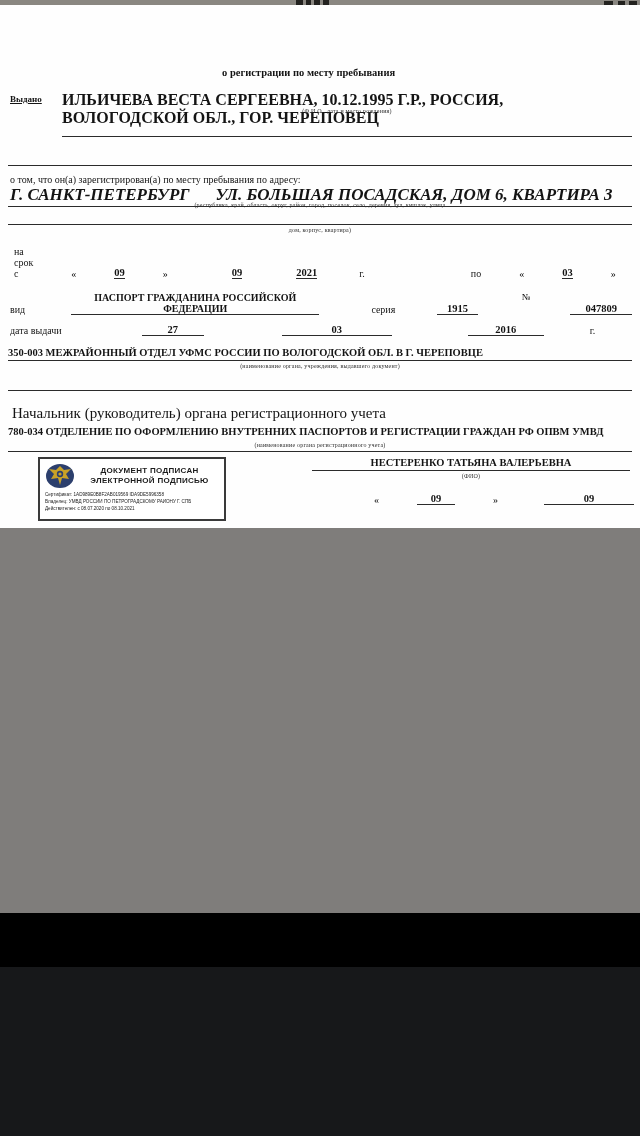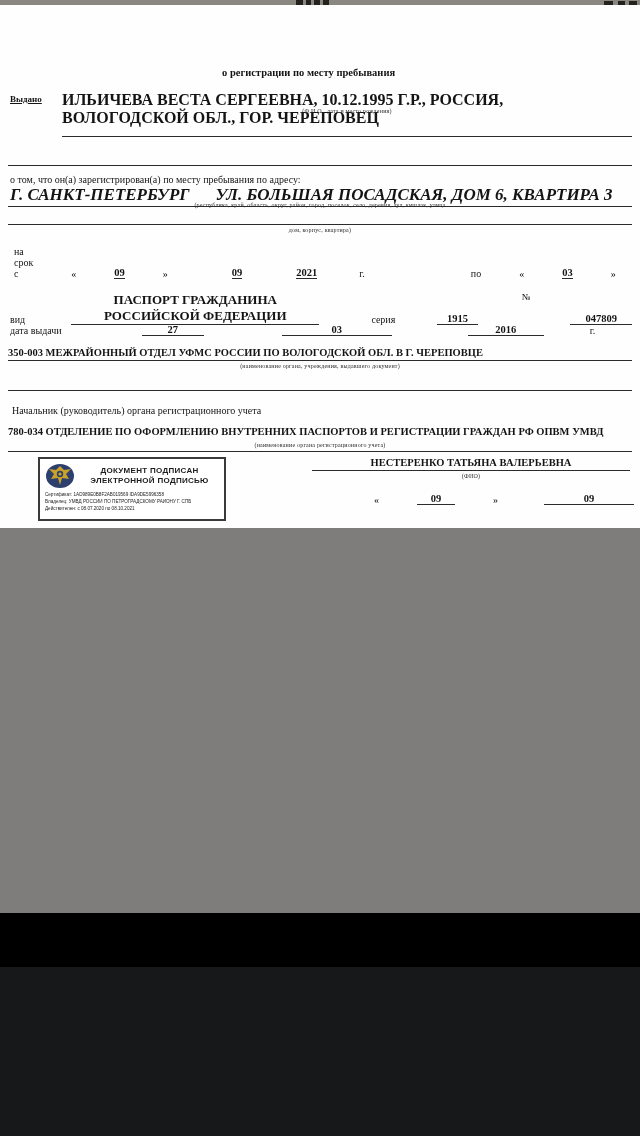--- a/index.html
+++ b/index.html
@@ -47,37 +47,37 @@
   .hrule2 { left:8px; top:219px; right:8px; }
   .addr-cap2 { left:8px; top:222px; right:8px; }
 
   .row { display:flex; align-items:flex-end; font-size:10px;gap:32px; }
   .term-row { left:14px; top:241px; right:10px; }
   .term-row .u-cell { font-size:10.5px; }
   .q { padding:0 6px; }
   .doc-line { left:14px; top:261px; font-size:10px; }
 
   .kind-row { left:10px; top:287px; right:8px; }
-  .kind-cell { width:355px; margin-left:14px; font-size:13px; }
+  .kind-cell { width:355px; margin-left:14px; font-size:10px; }
   .series-label { margin-left:20px;text-align:right; }
   .series-cell { width:58px; margin-left:10px; font-size:10.5px; }
   .no-label { margin-left:12px; font-size:9px; align-self:flex-start; }
   .no-cell { width:88px; margin-left:8px; font-size:10.5px; }
 
   .dov-row { left:10px; top:319px; }
   .dov-day { width:62px; margin-left:48px; font-size:10.5px; }
   .dov-month { width:110px; margin-left:46px; font-size:10.5px; }
   .dov-year { width:76px; margin-left:44px; font-size:10.5px; }
   .g-suffix { margin-left:14px; }
 
   .org-cell { left:8px; top:342px; right:8px; border-bottom:1px solid #2b2b2b; font-size:10.5px; font-weight:bold; padding-bottom:2px; }
   .org-cap { left:8px; top:358px; right:8px; }
 
   .hrule3 { left:8px; top:385px; right:8px; }
-  .chief-line { left:12px; top:400px; font-size:10px; }
+  .chief-line { left:12px; top:400px; font-size:15px; }
 
   .regorg-cell { left:8px; top:421px; right:8px; border-bottom:1px solid #2b2b2b; font-size:10.5px; font-weight:bold; padding-bottom:14px; }
   .regorg-cap { left:8px; top:437px; right:8px; }
 
   
   .stamp { left:38px; top:452px; width:188px; height:64px; border:2px solid #3a3a3a; background:#fff; padding:4px 5px 3px 5px; font-family:"Liberation Sans", sans-serif; }
   .stamp-head { display:flex; align-items:center; gap:5px; }
   .stamp-title { font-size:8px; font-weight:bold; color:#1c1c1c; line-height:1.25; letter-spacing:.3px; text-align:center; flex:1; }
   .stamp-small { font-size:4.6px; color:#222; line-height:1.5; margin-top:3px; }
   .stamp-small div { white-space:nowrap; overflow:hidden; }

